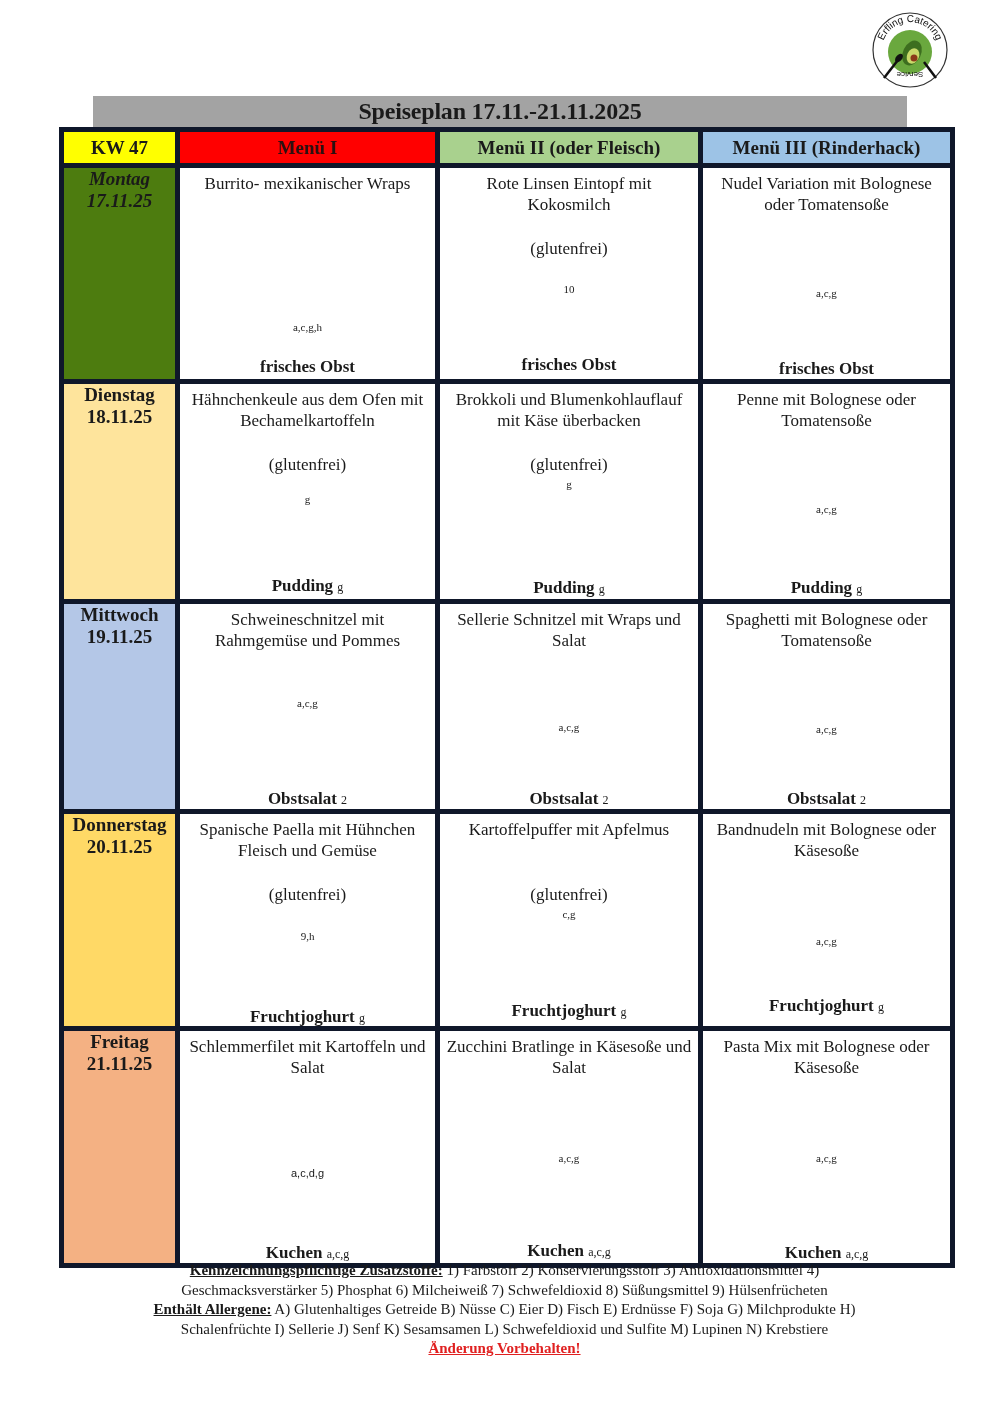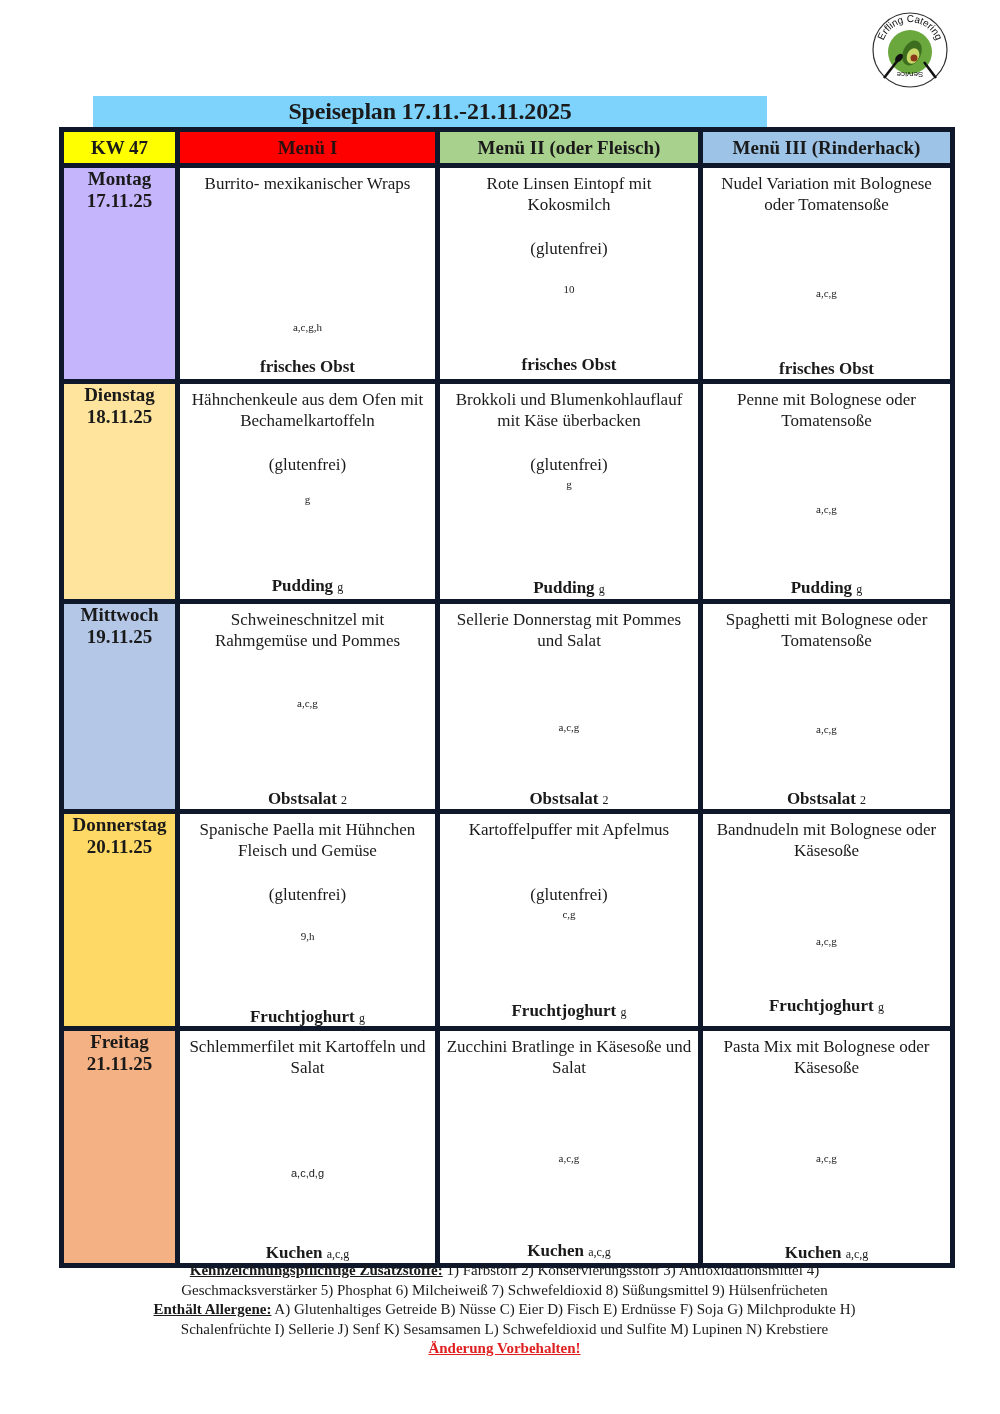--- a/index.html
+++ b/index.html
@@ -1,22 +1,22 @@
 <!DOCTYPE html>
 <html><head>
   <meta charset="utf-8">
   <style>
     html, body { margin: 0; padding: 0; background: #ffffff; }
     body { width: 1000px; height: 1414px; position: relative; overflow: hidden;
            font-family: "Liberation Serif", "DejaVu Serif", serif; color: #1a1a1a; }
 
     .logo { position: absolute; left: 870px; top: 10px; width: 80px; height: 80px; }
 
-    .title-banner { position: absolute; left: 93px; top: 96px; width: 674px; height: 31px;
-                    background: #7dd3fc; text-align: center; }
+    .title-banner { position: absolute; left: 93px; top: 96px; width: 814px; height: 31px;
+                    background: #a3a3a3; text-align: center; }
     .title-banner span { font-weight: bold; font-size: 24px; line-height: 31px; letter-spacing: -0.2px; }
 
     table.plan { position: absolute; left: 59px; top: 127px; width: 891px;
                  border-collapse: collapse; table-layout: fixed; }
     table.plan td, table.plan th { border: 5px solid #0f172a; padding: 0; vertical-align: top; text-align: center; }
     col.c0 { width: 116px; } col.c1 { width: 260px; } col.c2 { width: 263px; } col.c3 { width: 252px; }
 
     th { height: 31px; font-weight: bold; font-size: 19px; line-height: 31px; }
     th.kw { background: #ffff00; }
     th.m1 { background: #ff0000; color: #2b1010; }
@@ -76,21 +76,21 @@
     <tr>
       <th class="kw">KW 47</th>
       <th class="m1">Menü I</th>
       <th class="m2">Menü II (oder Fleisch)</th>
       <th class="m3">Menü III (Rinderhack)</th>
     </tr>
   </thead>
   <tbody>
 
     <tr style="height:216px;">
-      <td class="day" style="background:#c4b5fd;">
+      <td class="day" style="background:#4d7c0f;font-style:italic;">
         <span class="dname">Montag</span>
         <span class="ddate">17.11.25</span>
       </td>
       <td class="cell">
         <div class="dish">Burrito- mexikanischer Wraps</div>
         <div class="allergen" style="top:108px;margin-top:44px;">a,c,g,h</div>
         <div class="dessert" style="top:189px;"><b>frisches Obst</b></div>
       </td>
       <td class="cell">
         <div class="dish">Rote Linsen Eintopf mit Kokosmilch</div>
@@ -133,21 +133,21 @@
       <td class="day" style="background:#b4c7e7;">
         <span class="dname">Mittwoch</span>
         <span class="ddate">19.11.25</span>
       </td>
       <td class="cell">
         <div class="dish">Schweineschnitzel mit Rahmgemüse und Pommes</div>
         <div class="allergen" style="top:92px;">a,c,g</div>
         <div class="dessert" style="top:185px;"><b>Obstsalat</b> <span class="dcode">2</span></div>
       </td>
       <td class="cell">
-        <div class="dish">Sellerie Donnerstag mit Pommes und Salat</div>
+        <div class="dish">Sellerie Schnitzel mit Wraps und Salat</div>
         <div class="allergen" style="top:116px;">a,c,g</div>
         <div class="dessert" style="top:185px;"><b>Obstsalat</b> <span class="dcode">2</span></div>
       </td>
       <td class="cell">
         <div class="dish">Spaghetti mit Bolognese oder Tomatensoße</div>
         <div class="allergen" style="top:118px;">a,c,g</div>
         <div class="dessert" style="top:185px;"><b>Obstsalat</b> <span class="dcode">2</span></div>
       </td>
     </tr>
 

